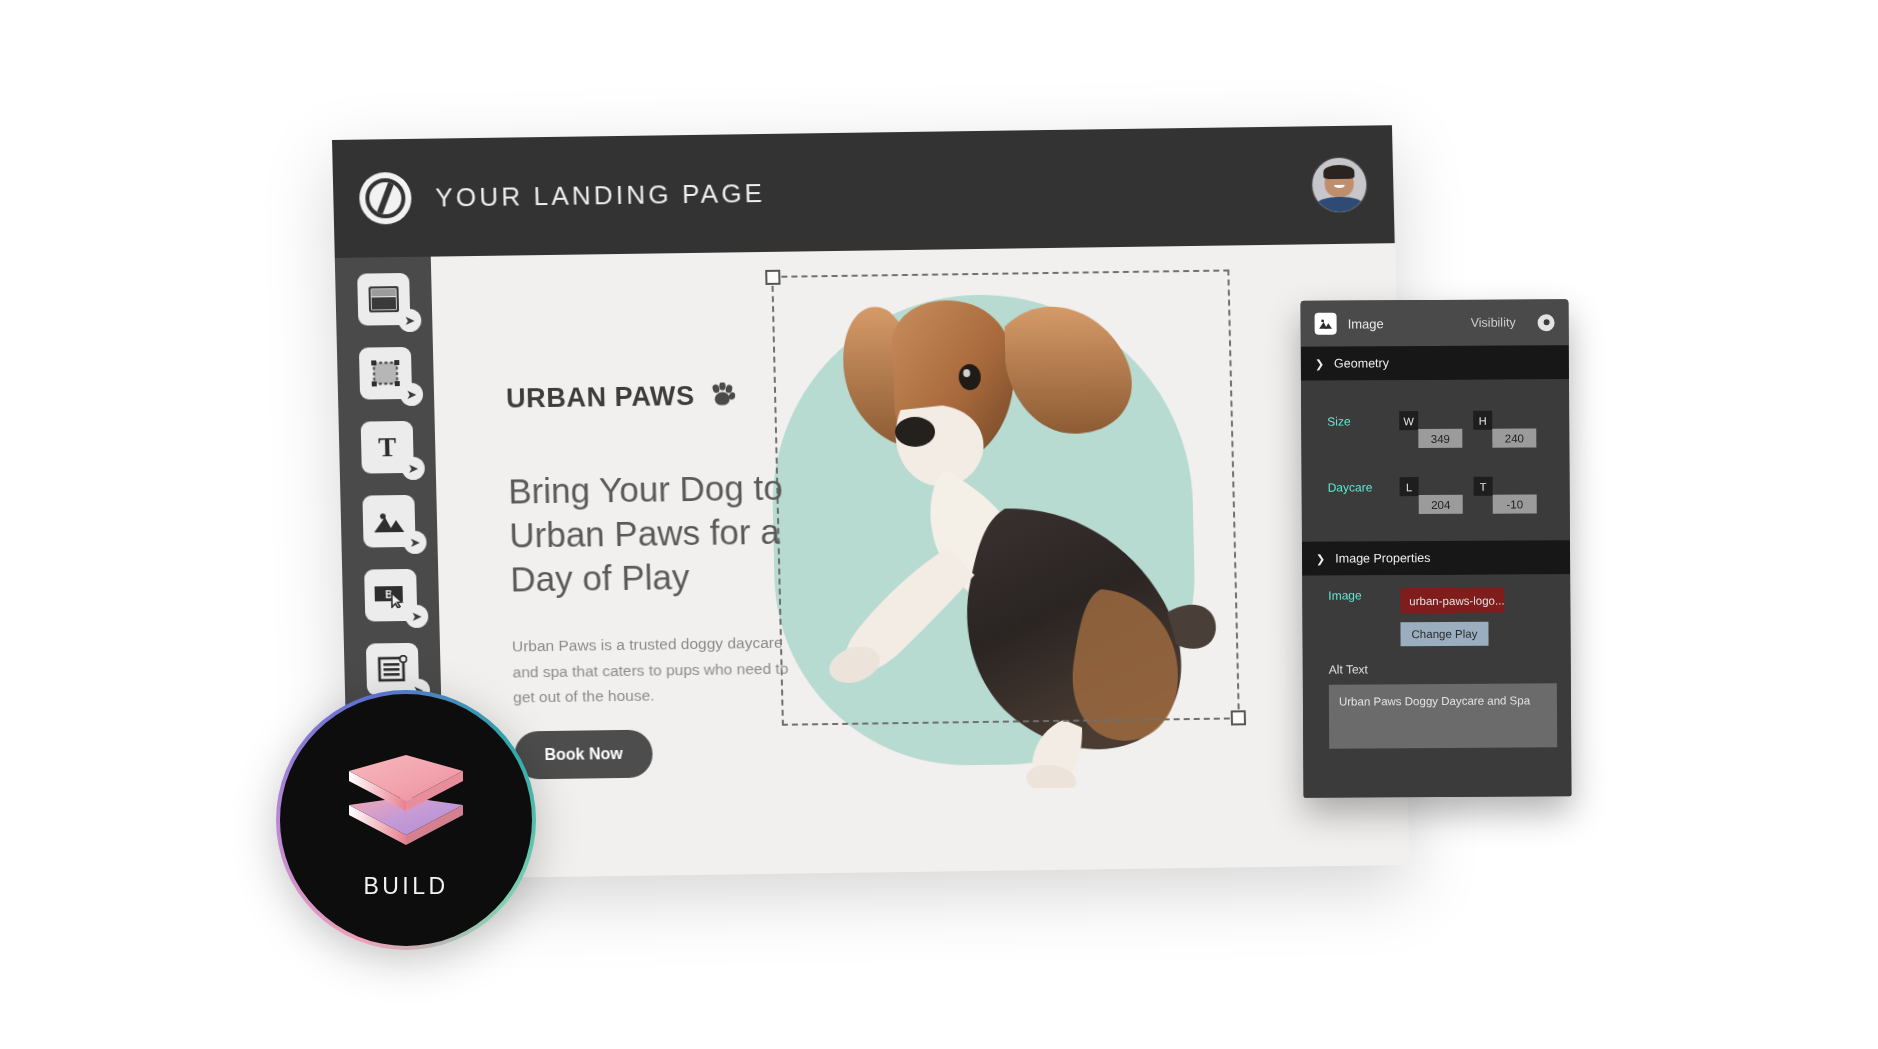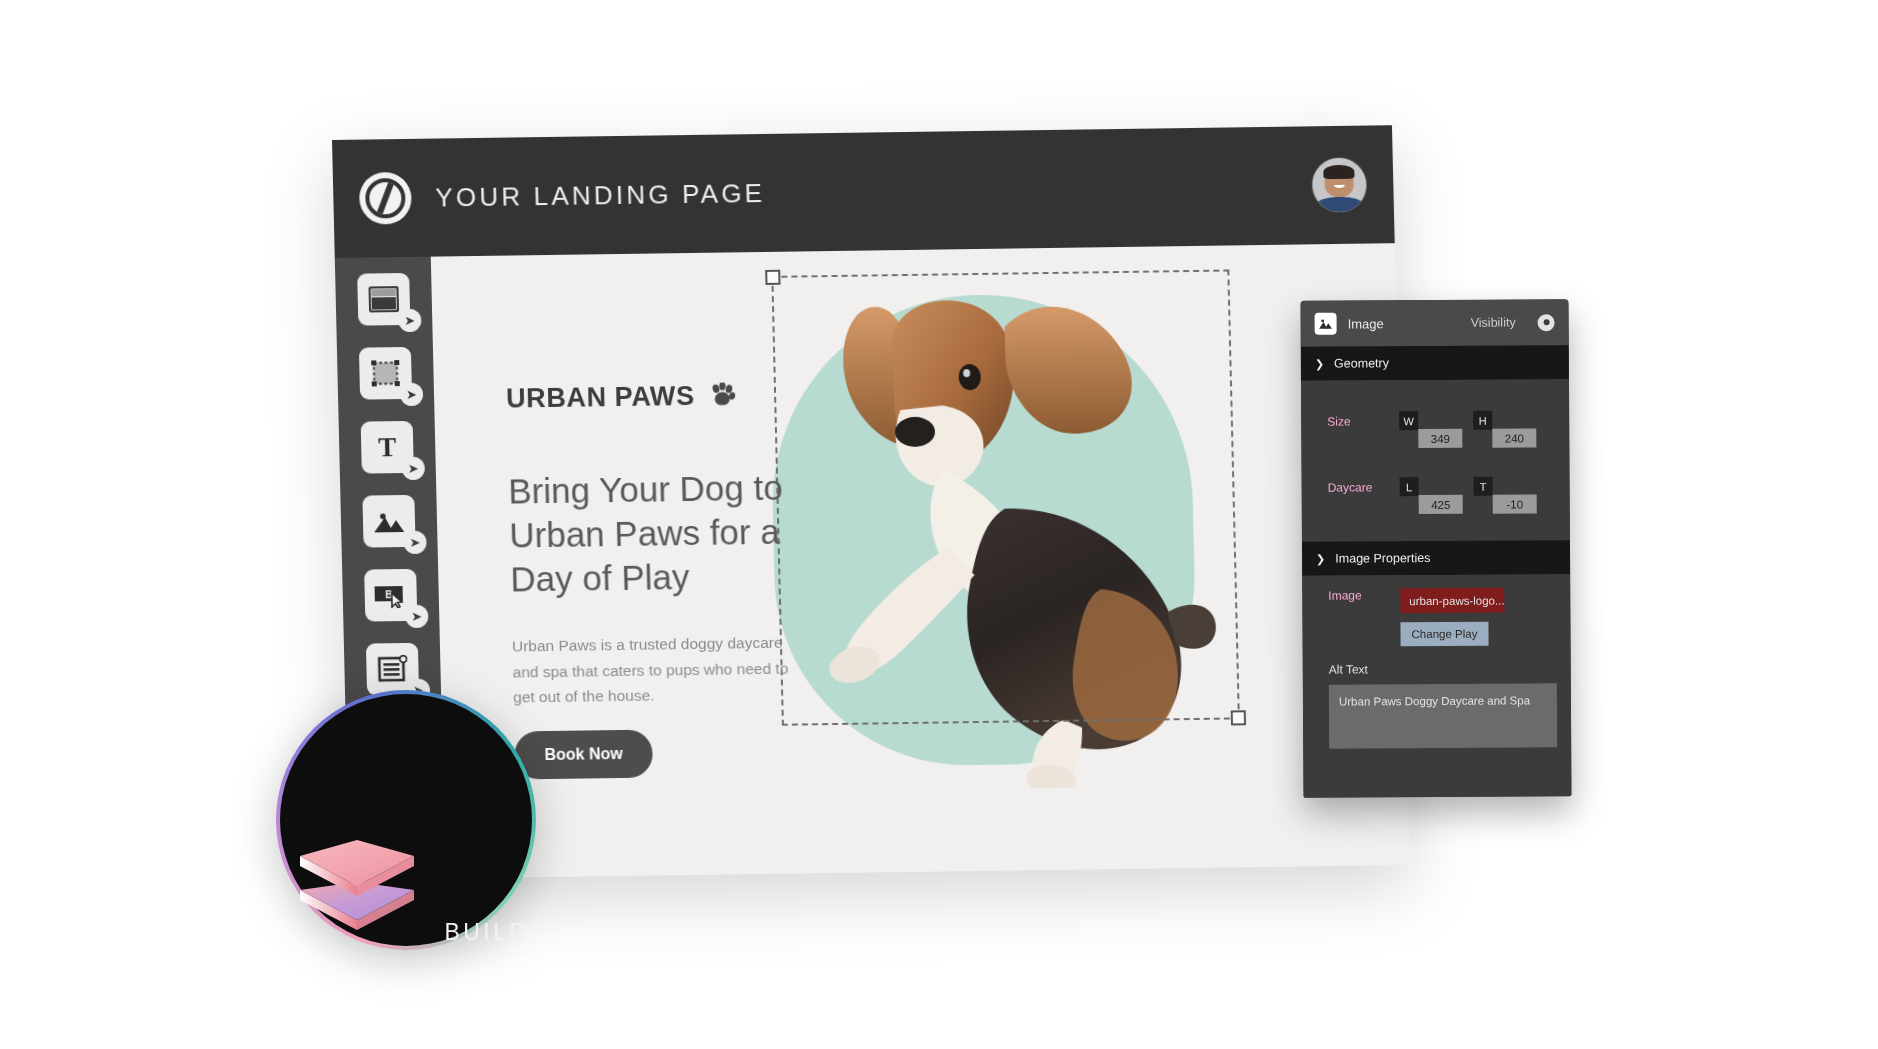--- a/index.html
+++ b/index.html
@@ -174,21 +174,21 @@
   .eye i { width: 6px; height: 6px; border-radius: 50%; background: #3b3b3b; display: block; }
 
   .sec-head {
     display: flex; align-items: center; gap: 10px;
     padding: 10px 14px; background: #171717; color: #ededed; font-size: 12.5px;
   }
   .chev { color: #ededed; font-size: 11px; line-height: 1; }
   .sec-body { padding: 13px 14px 16px 26px; background: #3b3b3b; }
 
   .row { display: flex; align-items: center; margin-bottom: 11px; }
-  .row-label { color: #f9a8d4; font-size: 12px; width: 72px; flex: none; }
+  .row-label { color: #5eead4; font-size: 12px; width: 72px; flex: none; }
   .fieldpair { display: flex; align-items: center; margin-right: 11px; }
   .fk {
     background: #1e1e1e; color: #e6e6e6; font-size: 11px;
     width: 19px; height: 19px; display: flex; align-items: center; justify-content: center;
   }
   .fv {
     background: #9b9b9b; color: #1e1e1e; font-size: 11.5px;
     min-width: 44px; height: 19px; padding: 0 7px;
     display: flex; align-items: center; justify-content: center; margin-top: 36px;
   }
@@ -218,22 +218,22 @@
   #build {
     position: absolute; left: 276px; top: 690px;
     width: 260px; height: 260px; border-radius: 50%;
     background: conic-gradient(from 200deg, #f0a0b8, #b887d8, #5a6fd0, #2fa8a8, #7fd2b0, #f0a0b8);
     padding: 4px;
     filter: drop-shadow(0 10px 22px rgba(0,0,0,0.22));
   }
   #build .disc {
     width: 100%; height: 100%; border-radius: 50%;
     background: #0d0d0d;
-    display: flex; flex-direction: row;
-    align-items: flex-end; justify-content: center; gap: 12px;
+    display: flex; flex-direction: column;
+    align-items: center; justify-content: center; gap: 12px;
   }
   .layers { width: 150px; height: 120px; display: block; }
   .build-label {
     color: #f2f2f2; font-size: 23px; letter-spacing: 3.5px; font-weight: 400;
   }
 </style>
 </head>
 <body>
 
 <div id="stage">
@@ -456,21 +456,21 @@
         </span>
         <span class="fieldpair">
           <span class="fk">H</span>
           <span class="fv">240</span>
         </span>
       </div>
       <div class="row">
         <span class="row-label">Daycare</span>
         <span class="fieldpair">
           <span class="fk">L</span>
-          <span class="fv">425</span>
+          <span class="fv">204</span>
         </span>
         <span class="fieldpair">
           <span class="fk">T</span>
           <span class="fv">-10</span>
         </span>
       </div>
     </div>
 
     <div class="sec-head">
       <span class="chev">❯</span>

